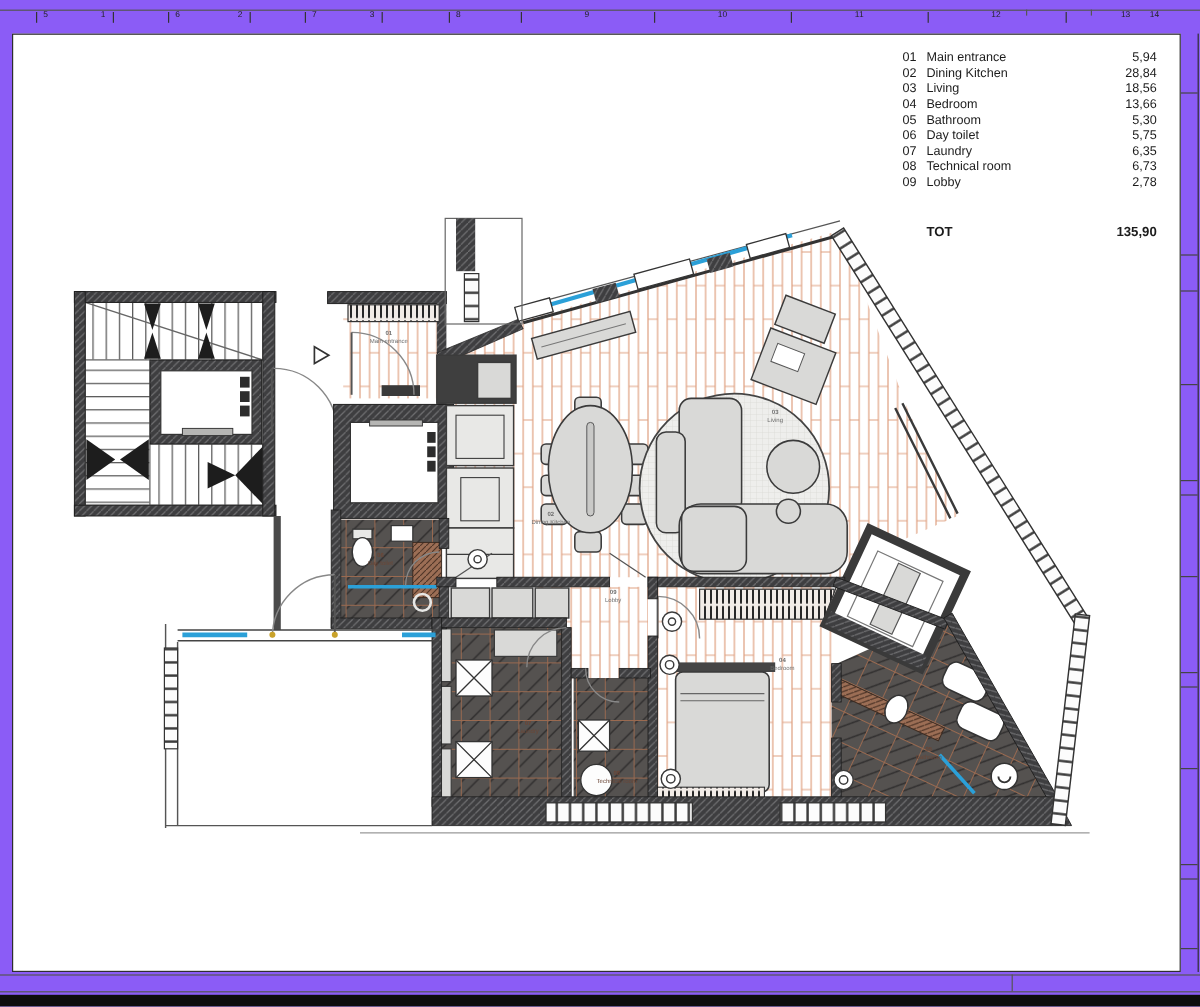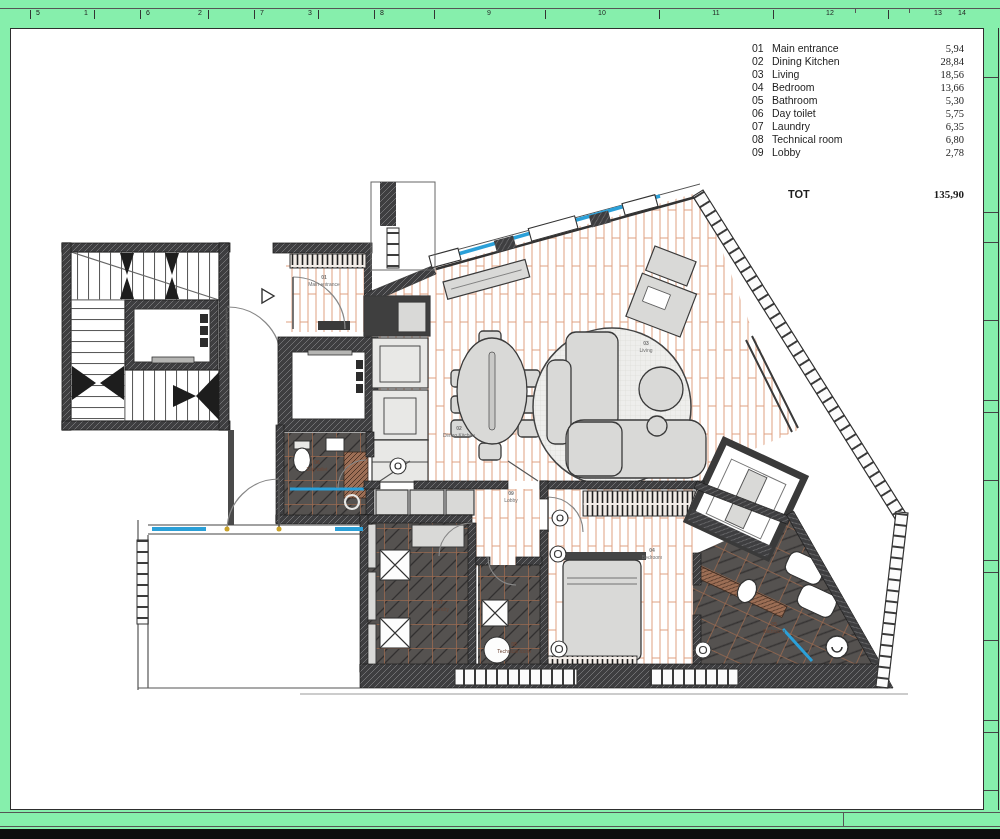--- a/index.html
+++ b/index.html
@@ -1,16 +1,16 @@
 <!DOCTYPE html>
 <html><head>
 <meta charset="utf-8">
 <style>
   html,body{margin:0;padding:0;background:#fff;}
-  .sheet{position:relative;width:1000px;height:839px;background:#86efac;overflow:hidden;
+  .sheet{position:relative;width:1000px;height:839px;background:#8b5cf6;overflow:hidden;
          font-family:"Liberation Sans",sans-serif;}
   
   .ruler{position:absolute;left:0;top:0;width:1000px;height:28px;}
   .ruler-line{position:absolute;left:0;top:8px;width:1000px;height:1px;background:#555;}
   .tick-bar{position:absolute;top:10px;width:1px;height:9px;background:#333;}
   .tick-prime{position:absolute;top:8px;width:1px;height:5px;background:#555;}
   .tick-num{position:absolute;top:9px;font-size:7px;color:#222;transform:translateX(-50%);}
   
   .border-rect{position:absolute;left:10px;top:28px;width:974px;height:782px;
                border:1.6px solid #2e2e2e;box-sizing:border-box;background:#ffffff;}
@@ -18,23 +18,23 @@
   .tstrip .h{position:absolute;left:0;width:14px;height:1px;background:#444;}
   .bstrip-l1{position:absolute;left:0;top:812px;width:1000px;height:1px;background:#555;}
   .bstrip-l2{position:absolute;left:0;top:826px;width:1000px;height:1px;background:#555;}
   .bstrip-v{position:absolute;left:843px;top:812px;width:1px;height:14px;background:#555;}
   .black-bar{position:absolute;left:0;top:829px;width:1000px;height:10px;background:#0d0d0d;}
   
   .legend{position:absolute;left:752px;top:42px;width:212px;color:#1c1c1c;}
   .legend-row{display:flex;align-items:baseline;height:13px;font-size:10.5px;}
   .legend-no{width:20px;flex:none;}
   .legend-name{flex:1;}
-  .legend-area{flex:none;text-align:center;font-family:Liberation Serif, serif;}
+  .legend-area{flex:none;text-align:center;}
   .legend-total{display:flex;align-items:baseline;height:14px;font-size:11px;font-weight:bold;margin-top:29px;}
-  .legend-total .legend-name{margin-left:36px;}
+  .legend-total .legend-name{margin-left:20px;}
   
   svg.plan{position:absolute;left:0;top:0;}
   .roomnum{font-size:5px;font-weight:bold;}
   .roomname{font-size:5px;}
 </style>
 </head>
 <body>
 
 <div class="sheet">
 
@@ -470,21 +470,21 @@
           <span class="legend-area">5,75</span>
         </div>
         <div class="legend-row">
           <span class="legend-no">07</span>
           <span class="legend-name">Laundry</span>
           <span class="legend-area">6,35</span>
         </div>
         <div class="legend-row">
           <span class="legend-no">08</span>
           <span class="legend-name">Technical room</span>
-          <span class="legend-area">6,80</span>
+          <span class="legend-area">6,73</span>
         </div>
         <div class="legend-row">
           <span class="legend-no">09</span>
           <span class="legend-name">Lobby</span>
           <span class="legend-area">2,78</span>
         </div>
       </div>
     <div class="legend-total">
       <span class="legend-name">TOT</span>
       <span class="legend-area">135,90</span>

